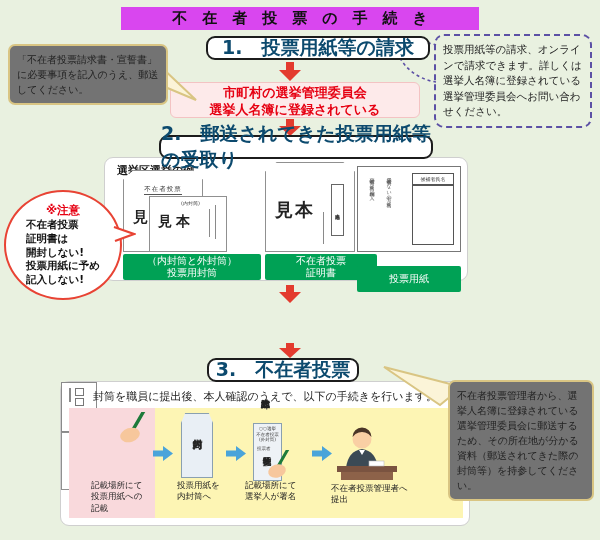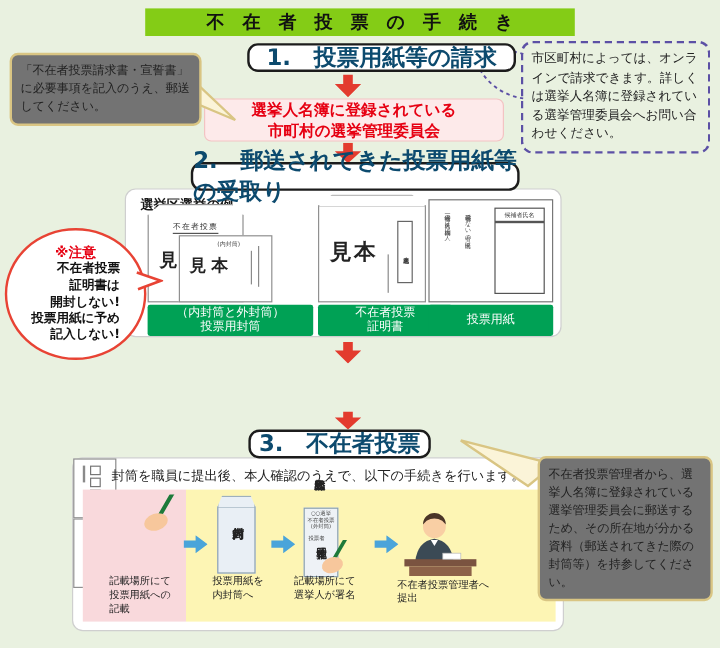--- a/index.html
+++ b/index.html
@@ -2,21 +2,21 @@
 <html><head>
 <meta charset="utf-8">
 <style>
   * { margin:0; padding:0; box-sizing:border-box; }
   html,body { background:#e9f1e0; }
   body { font-family:"DejaVu Sans", sans-serif; color:#1a1a1a; }
   .stage { position:relative; width:600px; height:540px; background:#e9f1e0; overflow:hidden; }
   .abs { position:absolute; }
   .pre { white-space:pre-line; }
 
-  .title-bar { left:121px; top:7px; width:358px; height:23px; background:#84cc16;
+  .title-bar { left:121px; top:7px; width:358px; height:23px; background:#d946ef;
     display:flex; align-items:center; justify-content:center;
     font-weight:bold; font-size:15px; letter-spacing:15px; padding-left:15px; color:#111; }
 
   .step-box { background:#fff; border:2.5px solid #1c1c1c; border-radius:9px;
     display:flex; align-items:center; justify-content:center;
     font-weight:bold; font-size:19px; color:#0c4a6e; z-index:6; }
   .step1 { left:206px; top:36px; width:224px; height:24px; }
   .step2 { left:159px; top:135px; width:274px; height:24px; }
   .step3 { left:207px; top:358px; width:152px; height:24px; }
 
@@ -58,21 +58,21 @@
 
   .vfield { position:absolute; border:1px solid #666; writing-mode:vertical-rl;
     text-orientation:upright; font-size:5px; color:#333; text-align:center;
     display:flex; align-items:center; justify-content:center; background:#fff; }
   .vnote { position:absolute; writing-mode:vertical-rl; text-orientation:upright;
     font-size:5px; color:#555; line-height:1.6; }
 
   .caution { left:4px; top:190px; width:118px; height:110px; background:#fff;
     border:2.5px solid #e84334; border-radius:50%; z-index:7;
     display:flex; flex-direction:column; align-items:center; justify-content:center;
-    text-align:right; }
+    text-align:left; }
   .caution .ct { color:#e60012; font-weight:bold; font-size:11.5px; }
   .caution .cb { font-weight:bold; font-size:10.5px; line-height:1.32; color:#111; }
   .caution-tip { left:112px; top:224px; z-index:8; }
 
   .intro { left:0; top:7px; width:100%; text-align:center; font-size:11px; color:#222; }
   .strip-pink  { left:8px;  top:26px; width:86px;  height:110px; background:#f9d9dc; }
   .strip-yellow{ left:94px; top:26px; width:308px; height:110px; background:#fdf5b4; }
 
   .flow-cap { position:absolute; font-size:8.5px; line-height:1.35; color:#222; }
 
@@ -103,29 +103,29 @@
 
   <svg class="abs" style="left:156px; top:62px; z-index:4;" width="44" height="44">
     <polygon points="2,2 40,38 2,22" fill="#fbf4d8" stroke="#d9c583" stroke-width="2"></polygon>
   </svg>
   <div class="abs note note-left">「不在者投票請求書・宣誓書」に必要事項を記入のうえ、郵送してください。</div>
 
   <svg class="abs" style="left:396px; top:38px;" width="42" height="52">
     <path d="M4,14 C16,4 28,3 40,7" fill="none" stroke="#5c50a5" stroke-width="1.6" stroke-dasharray="3,3"></path>
     <path d="M4,20 C12,34 26,42 40,44" fill="none" stroke="#5c50a5" stroke-width="1.6" stroke-dasharray="3,3"></path>
   </svg>
-  <div class="abs note-dashed">市区町村によっては、オンラインで請求できます。詳しくは選挙人名簿に登録されている選挙管理委員会へお問い合わせください。</div>
+  <div class="abs note-dashed">投票用紙等の請求、オンラインで請求できます。詳しくは選挙人名簿に登録されている選挙管理委員会へお問い合わせください。</div>
 
   <svg class="abs" style="left:279px; top:62px;" width="22" height="19" viewBox="0 0 22 19">
     <path d="M7 0 h8 v8 h7 L11 19 0 8 h7 z" fill="#e33b2e"></path>
   </svg>
 
   <div class="abs dest dest1">
+    <div>市町村の選挙管理委員会</div>
     <div>選挙人名簿に登録されている</div>
-    <div>市町村の選挙管理委員会</div>
   </div>
 
   <svg class="abs" style="left:279px; top:119px;" width="22" height="17" viewBox="0 0 22 17">
     <path d="M7 0 h8 v7 h7 L11 17 0 7 h7 z" fill="#e33b2e"></path>
   </svg>
 
   <div class="abs step-box step2">2.　郵送されてきた投票用紙等の受取り</div>
 
   <div class="abs panel panel2">
     <div class="abs ex-caption">選挙区選挙の例</div>
@@ -157,21 +157,21 @@
       <div>不在者投票</div>
       <div>証明書</div>
     </div>
 
     <div class="envelope" style="left:252px; top:8px; width:104px; height:86px; border-color:#777;">
       <div class="vnote" style="left:10px; top:8px; height:72px;">一候補者の氏名は欄内に一人</div>
       <div class="vnote" style="left:27px; top:8px; height:72px;">二候補者でない者の氏名は</div>
       <div class="abs" style="right:6px; top:6px; width:42px; height:12px; border:1px solid #555; font-size:5px; display:flex; align-items:center; justify-content:center; color:#333;">候補者氏名</div>
       <div class="abs" style="right:6px; top:18px; width:42px; height:60px; border:1px solid #555;"></div>
     </div>
-    <div class="glabel" style="left:252px; width:104px;">
+    <div class="glabel" style="left:252px; width:104px;margin-top:12px;">
       <div>投票用紙</div>
       <div></div>
     </div>
   </div>
 
   <div class="abs caution">
     <div class="ct">※注意</div>
     <div class="cb pre">不在者投票
 証明書は
 開封しない!

